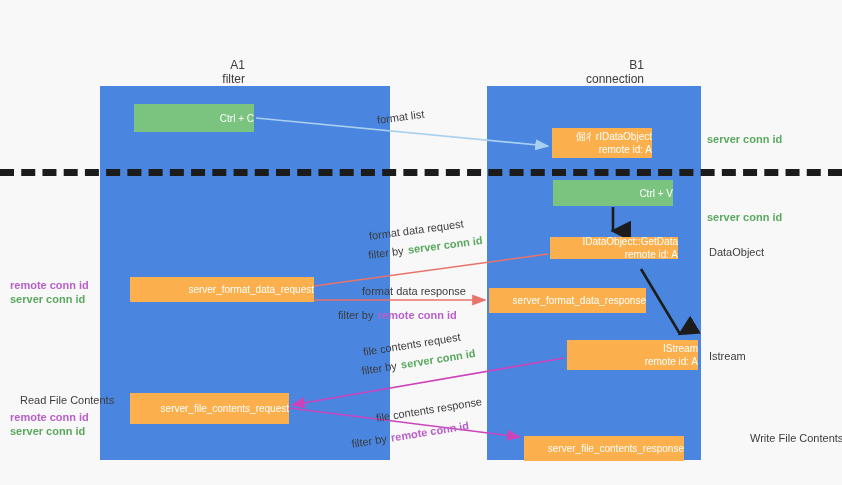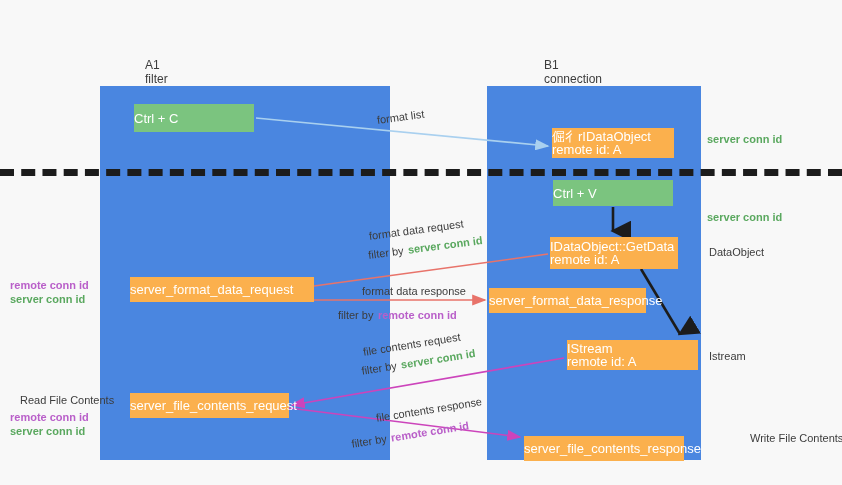--- a/index.html
+++ b/index.html
@@ -14,56 +14,56 @@
   .abs{position:absolute;}
 
   
   .title{
     left:0;top:10px;width:842px;text-align:center;
     font-size:16px;color:#3c3c3c;line-height:20px;
   }
 
   
   .lane-head{
-    text-align:left;font-size:12px;color:#3c3c3c;line-height:14px;
+    text-align:right;font-size:12px;color:#3c3c3c;line-height:14px;
   }
   .lane-head .l1{display:block;}
   .lane-head .l2{display:block;}
 
   
   .lane{background:#4a86e0;}
   #lane-a{left:100px;top:86px;width:290px;height:374px;}
   #lane-b{left:487px;top:86px;width:214px;height:374px;}
 
   
   .dashed{
     left:0;top:169px;width:842px;height:0;
     border-top:7px dashed #1c1c1c;
   }
 
   
   .box{
     box-sizing:border-box;
     display:flex;flex-direction:column;
-    align-items:flex-start;justify-content:center;
-    color:#ffffff;font-size:13px;line-height:13px;
+    align-items:flex-end;justify-content:center;
+    color:#ffffff;font-size:10px;line-height:13px;
     text-align:center;
   }
   .box.green{background:#7bc47f;}
   .box.orange{background:#fbb04d;}
   .box .ln{display:block;white-space:nowrap;}
 
   #box-ctrlc{left:134px;top:104px;width:120px;height:28px;}
-  #box-idataobject{left:552px;top:128px;width:122px;height:30px;}
+  #box-idataobject{left:552px;top:128px;width:100px;height:30px;}
   #box-ctrlv{left:553px;top:180px;width:120px;height:26px;}
-  #box-getdata{left:550px;top:237px;width:128px;height:32px;}
+  #box-getdata{left:550px;top:237px;width:128px;height:22px;}
   #box-istream{left:567px;top:340px;width:131px;height:30px;}
   #box-fmt-req{left:130px;top:277px;width:184px;height:25px;}
   #box-fmt-resp{left:489px;top:288px;width:157px;height:25px;}
-  #box-file-req{left:130px;top:393px;width:159px;height:25px;}
+  #box-file-req{left:130px;top:393px;width:159px;height:31px;}
   #box-file-resp{left:524px;top:424px;width:160px;height:25px;margin-top:12px;}
 
   
   .lbl{font-size:11px;color:#3c3c3c;line-height:14px;white-space:nowrap;}
   .lbl.green{color:#5aa85f;font-weight:bold;}
   .lbl.purple{color:#b95fc9;font-weight:bold;}
   .lbl.dark{color:#3c3c3c;}
   .lbl-blk{font-size:11px;line-height:14px;white-space:nowrap;color:#3c3c3c;}
   .rot-a{transform:rotate(-7.5deg);transform-origin:left top;}
   .rot-b{transform:rotate(-9deg);transform-origin:left top;}

